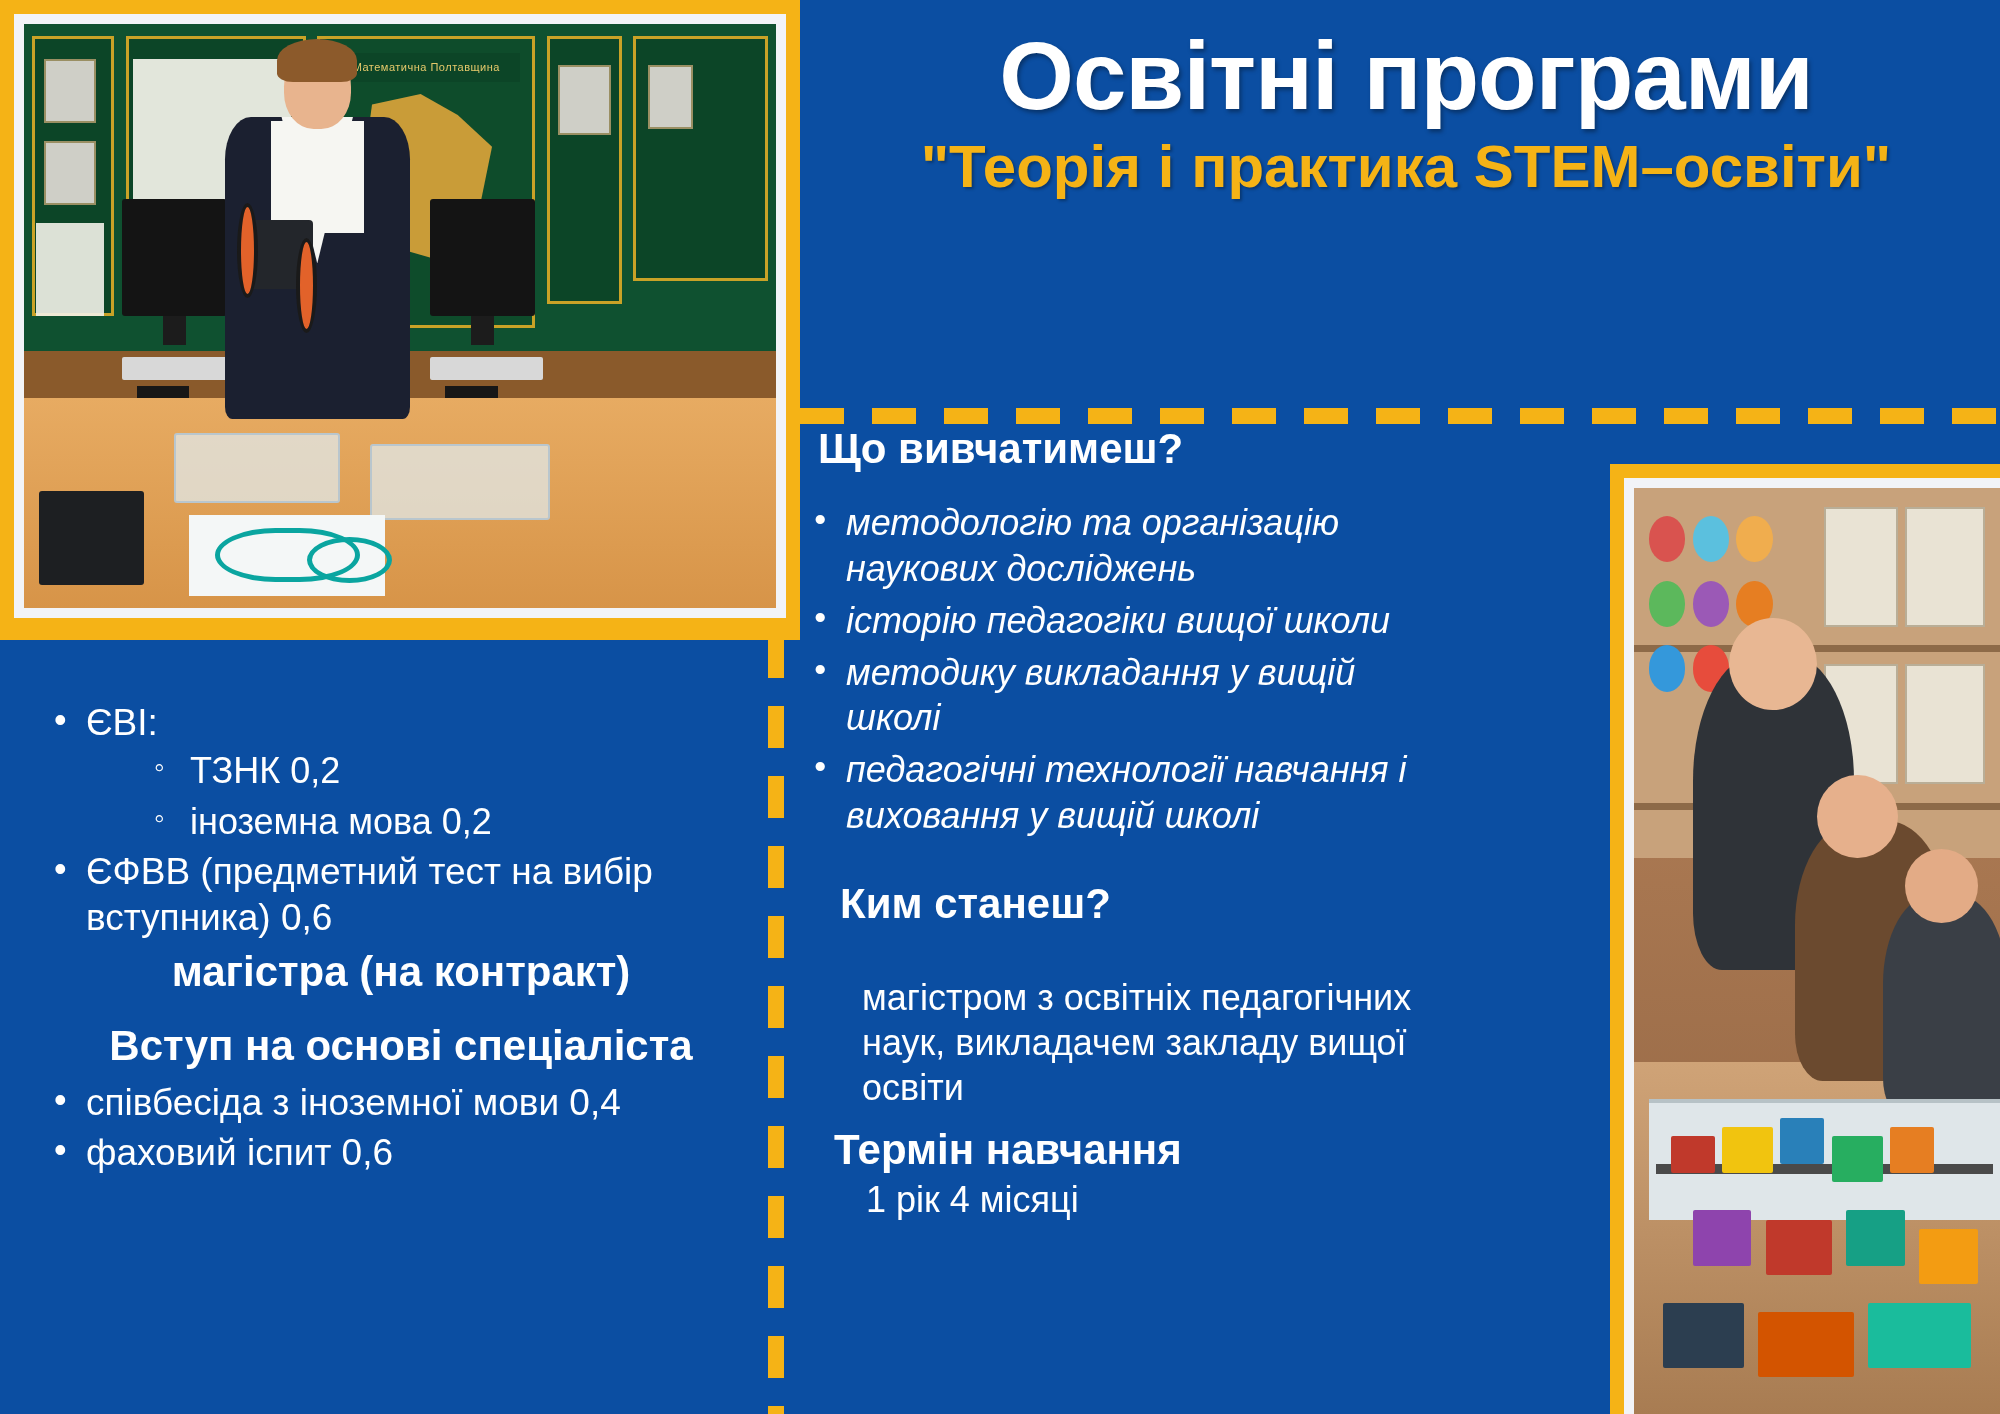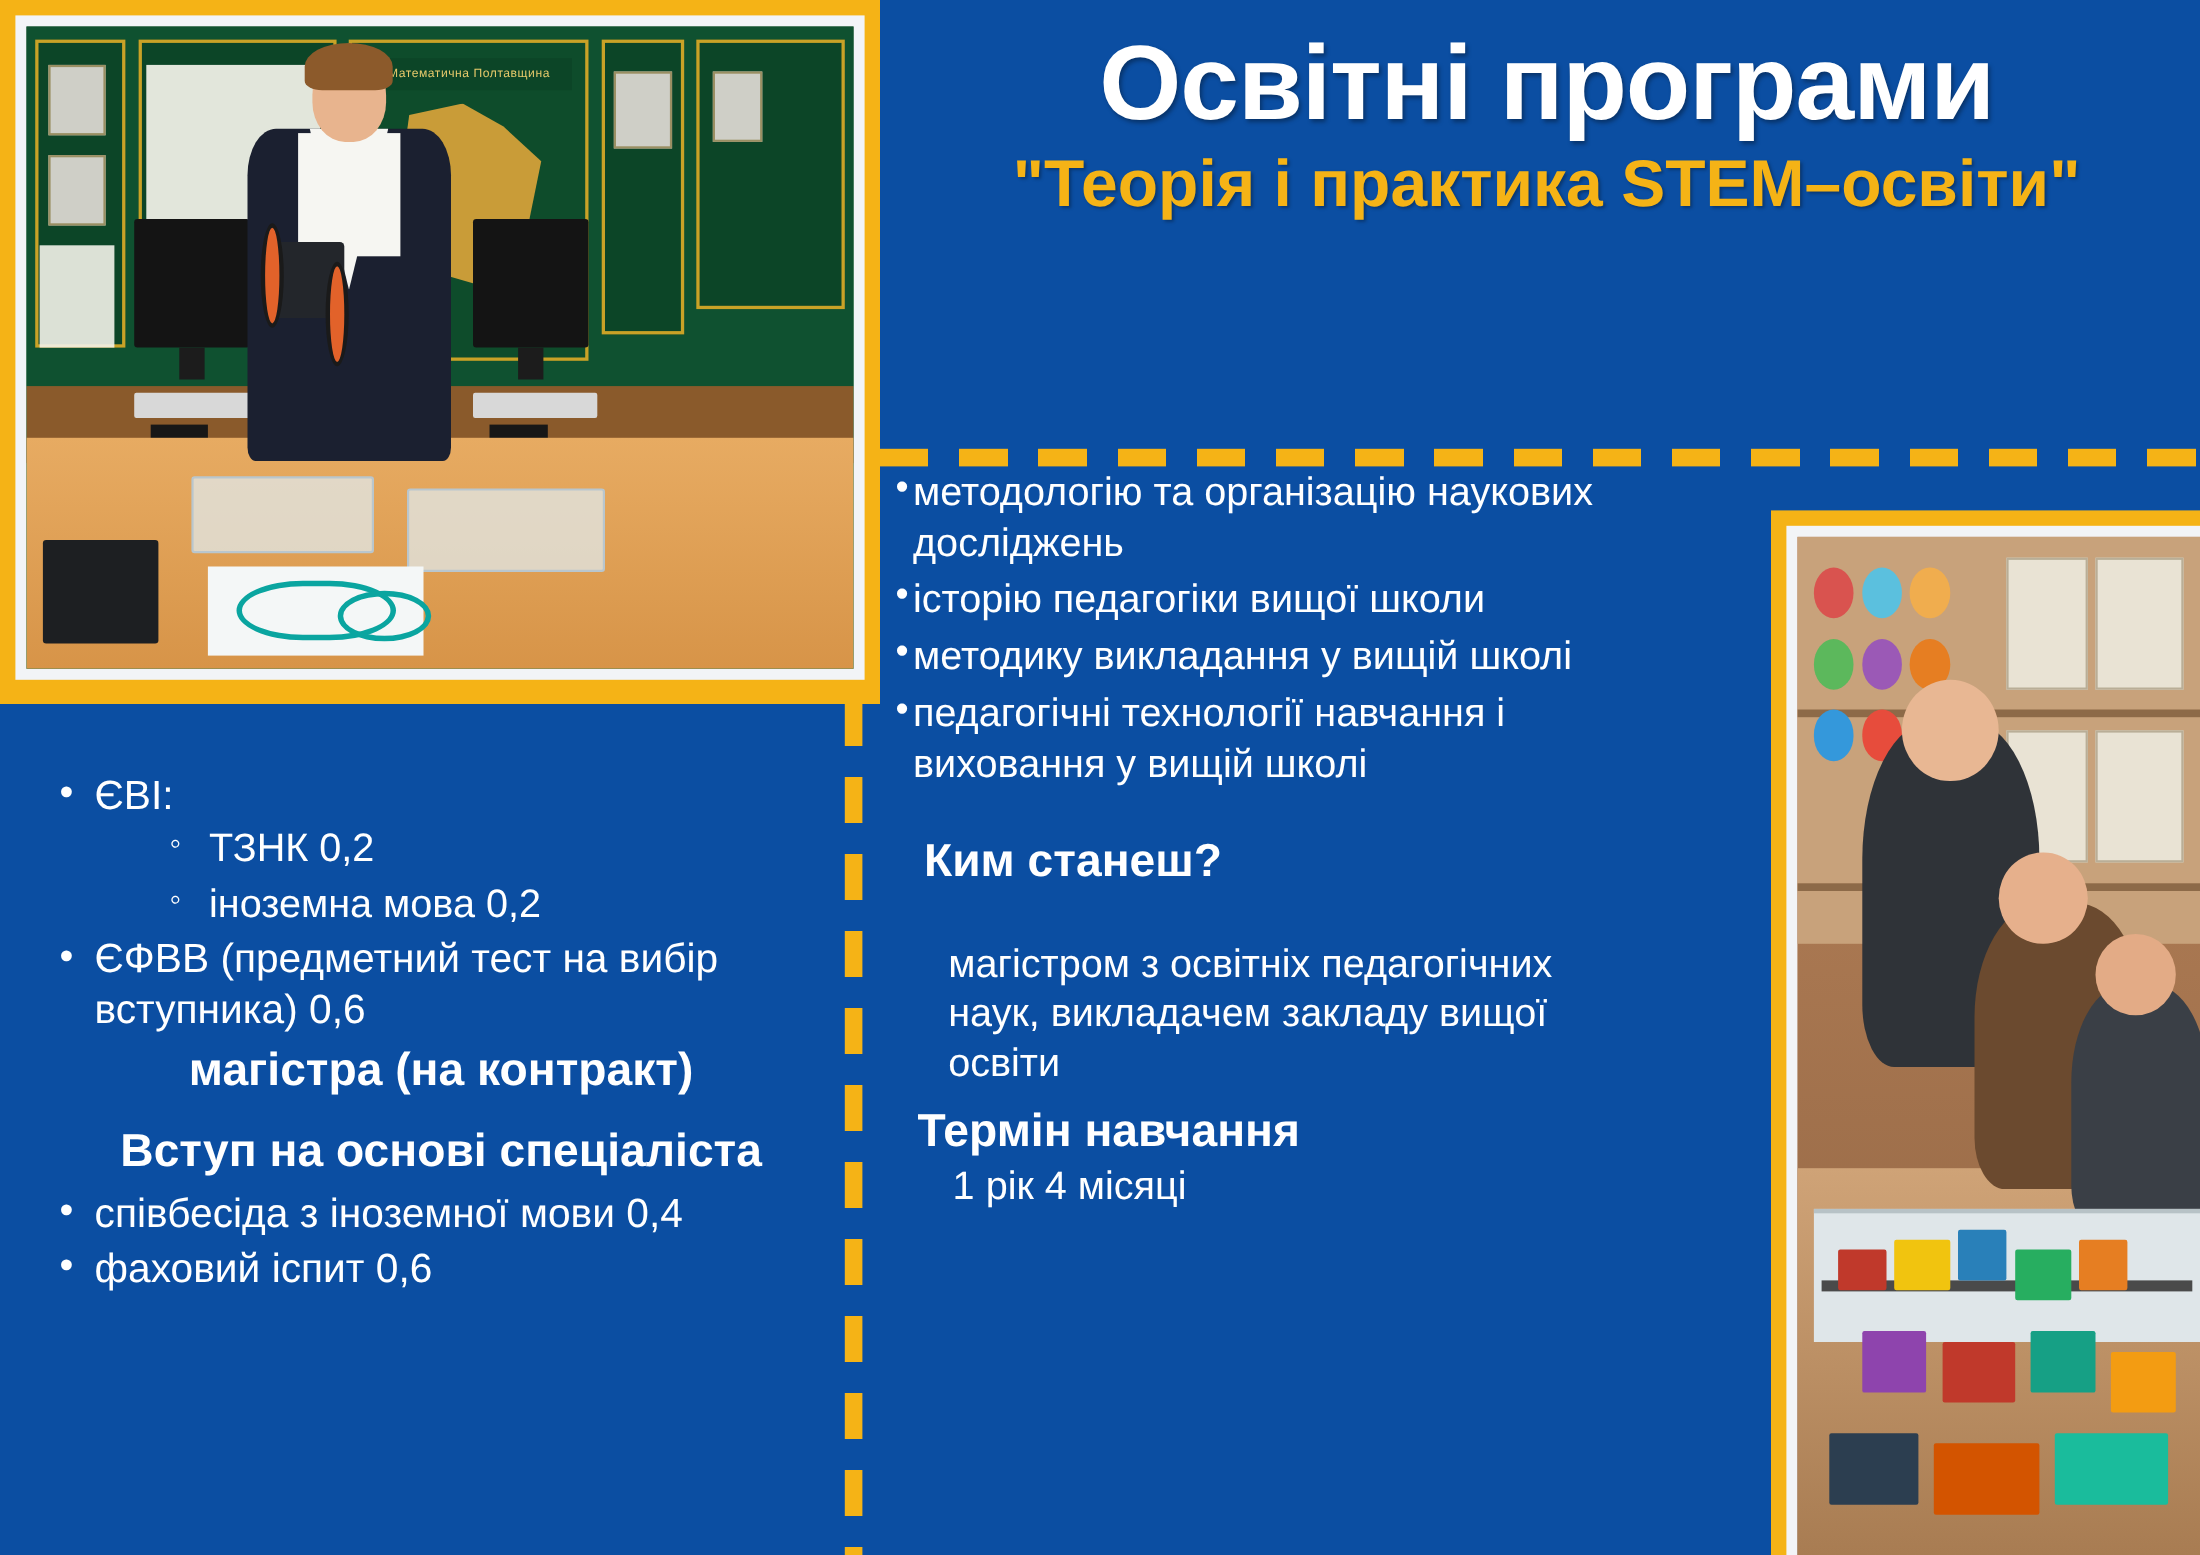--- a/index.html
+++ b/index.html
@@ -201,24 +201,25 @@
   }
   .c-head{
     font-weight:bold;
     font-size:42px;
     line-height:1.2;
     margin:0 0 26px 18px;
   }
   ul.cb{ list-style:none; margin:0; padding:0; }
   ul.cb > li{
     position:relative;
-    padding-left:30px;
+    padding-left:46px;
     font-size:36px;
     line-height:1.27;
     margin-bottom:6px;
+    font-style:italic;
   }
   ul.cb > li:before{
     content:"\2022";
     position:absolute; left:14px; top:-2px;
     font-size:34px;
   }
   .c-head2{
     font-weight:bold;
     font-size:42px;
     margin:42px 0 10px 40px;
@@ -322,20 +323,21 @@
 
   <div class="title-block">
     <div class="title-main">Освітні програми</div>
     <div class="title-sub2">"Теорія і практика STEM–освіти"</div>
   </div>
 
   <div class="dash-h"></div>
   <div class="dash-v"></div>
 
   <div class="center-col">
+    <div class="c-head">Що вивчатимеш?</div>
     <ul class="cb">
       <li>методологію та організацію наукових досліджень</li>
       <li>історію педагогіки вищої школи</li>
       <li>методику викладання у вищій школі</li>
       <li>педагогічні технології навчання і виховання у вищій школі</li>
     </ul>
 
     <div class="c-head2">Ким станеш?</div>
     <div class="c-body">магістром з освітніх педагогічних наук, викладачем закладу вищої освіти</div>
 

